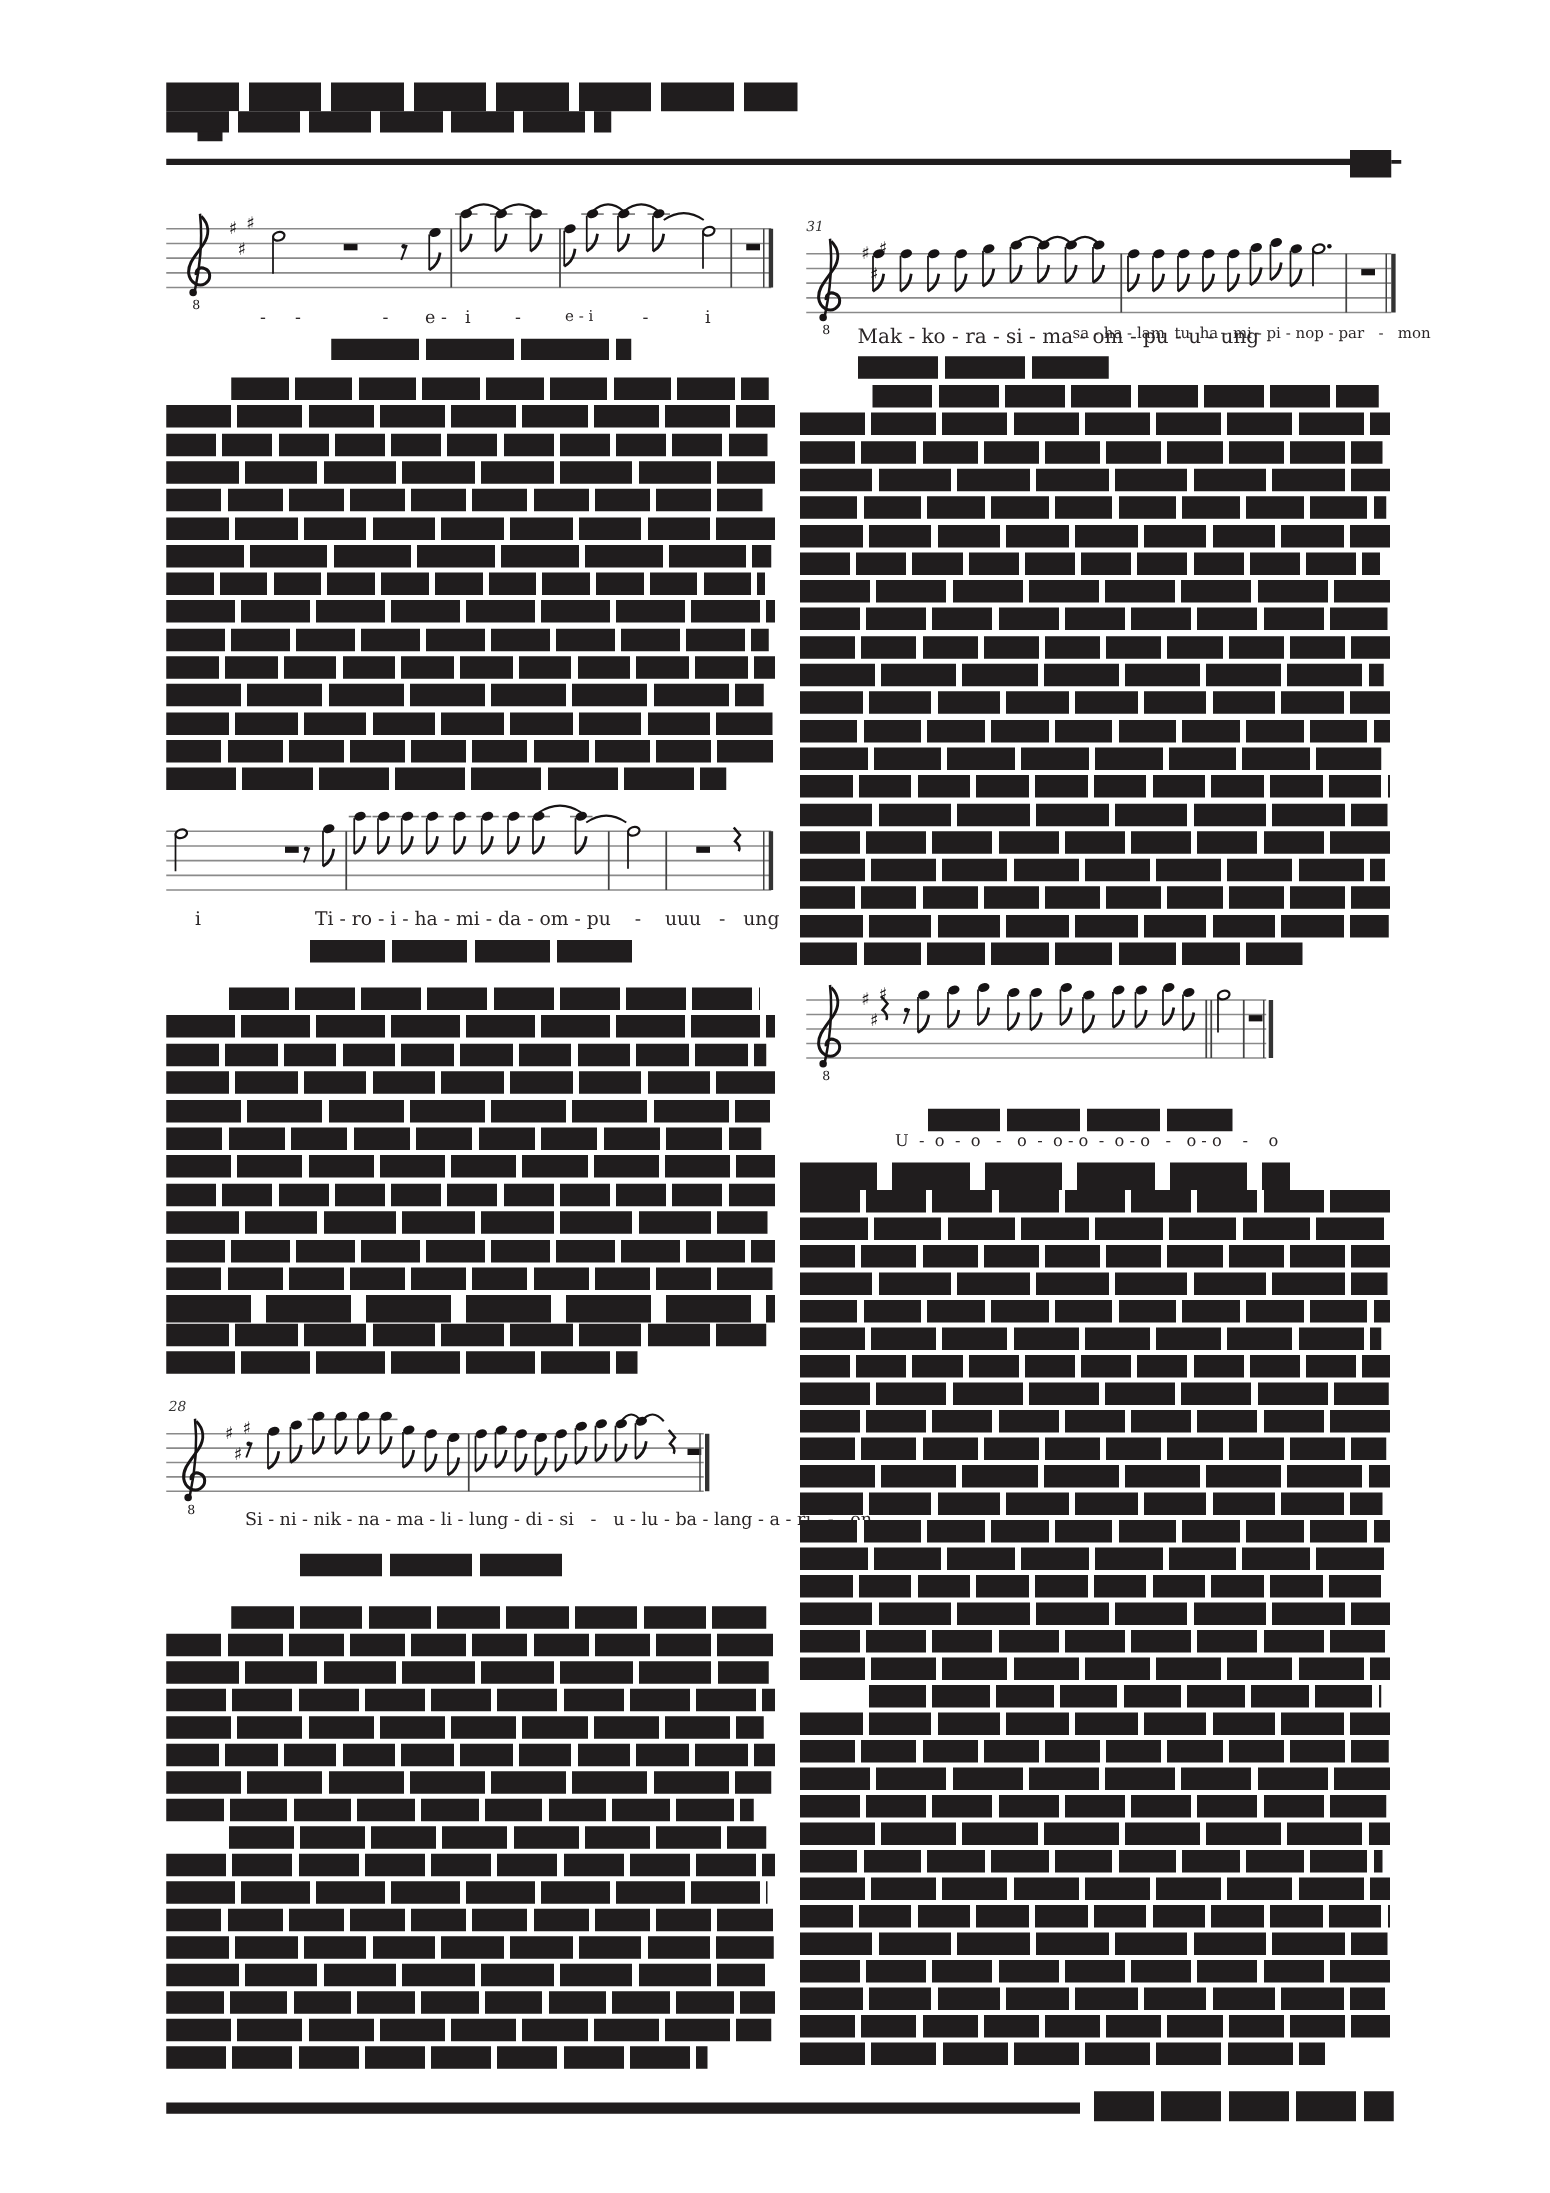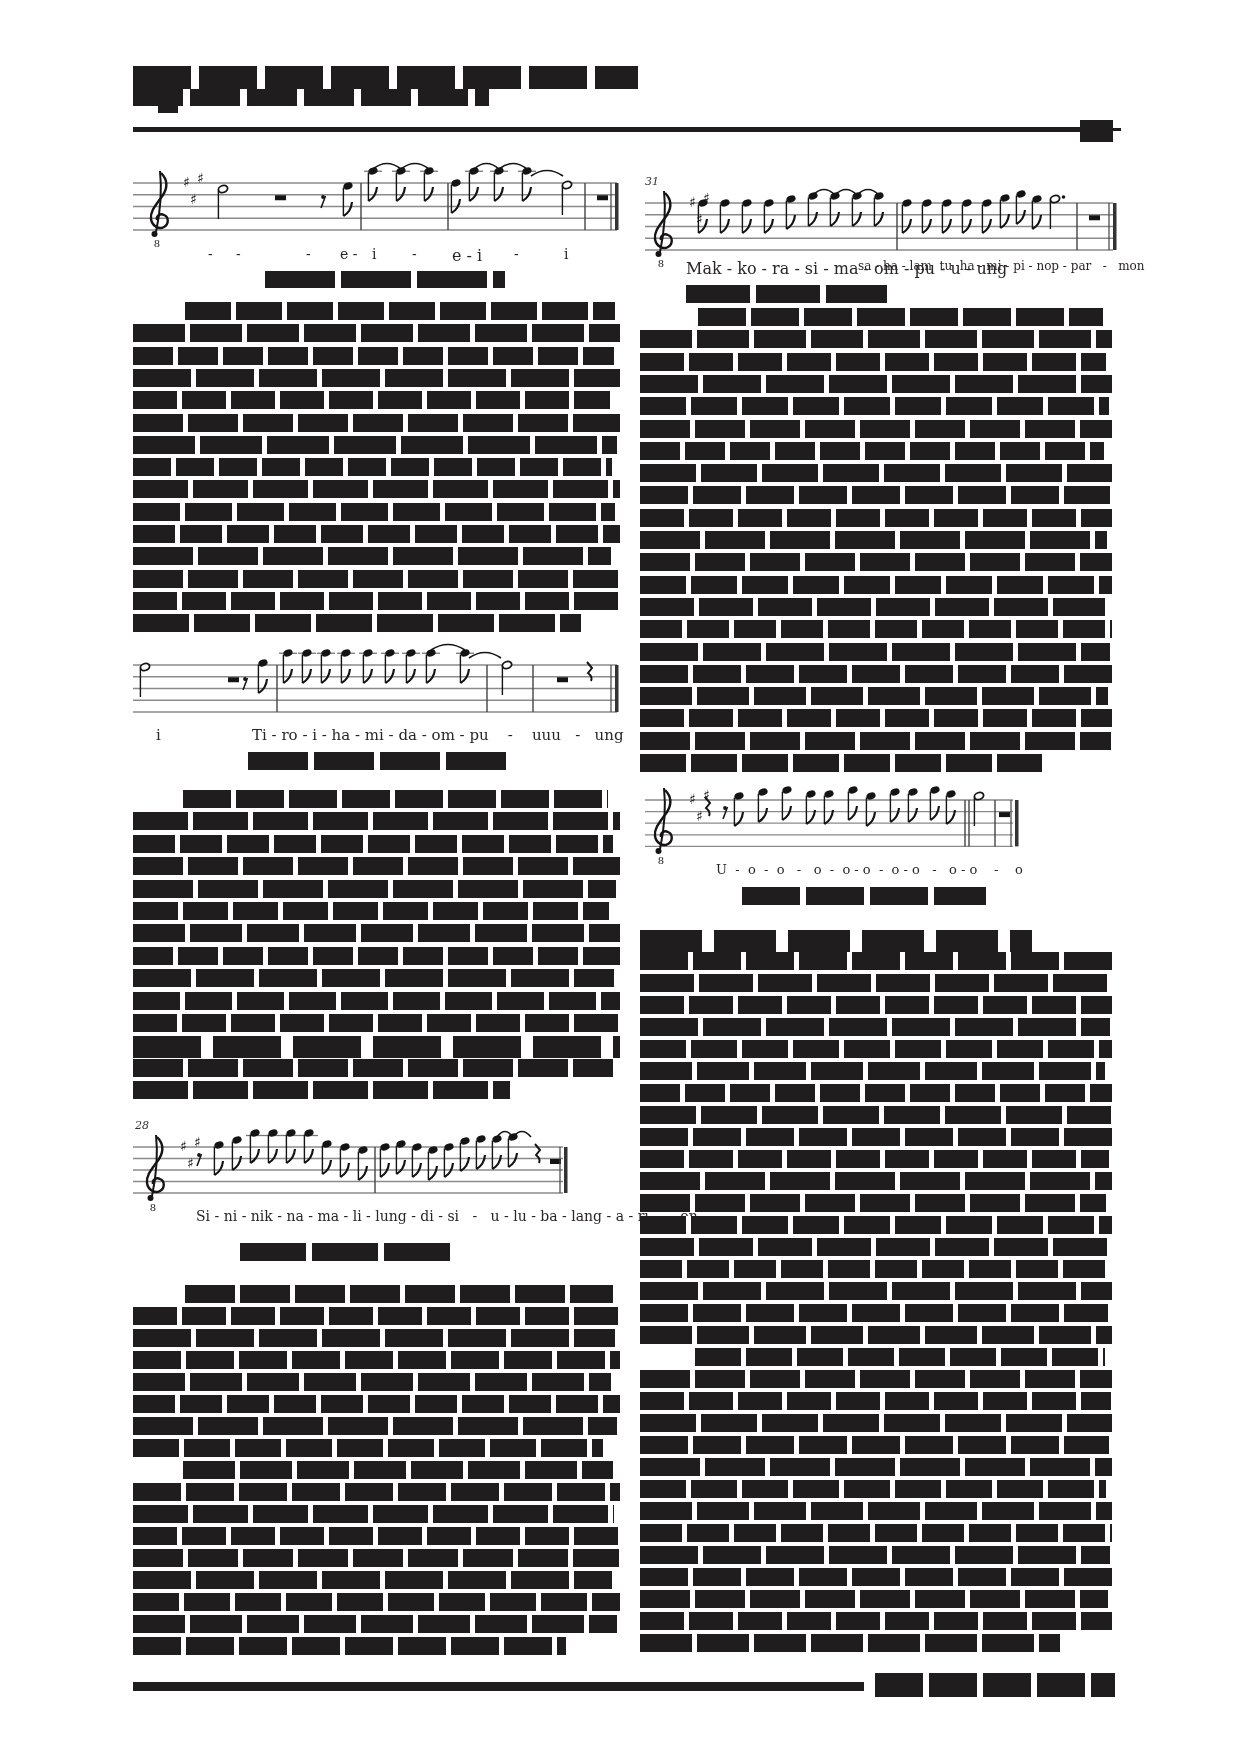--- a/index.html
+++ b/index.html
@@ -85,21 +85,21 @@
         <path d="M343,41 Q355.5,30 368,41" stroke="#161314" stroke-width="1.6" fill="none"></path>
         <path d="M368,41 Q382,30 396,41" stroke="#161314" stroke-width="1.6" fill="none"></path>
         <path d="M400,48 Q416,37 432,48" stroke="#161314" stroke-width="1.6" fill="none"></path>
       </svg>
       <div class="lyr" style="left: 208px; top: 246px; font-size: 14px;">-</div>
       <div class="lyr" style="left: 236px; top: 246px; font-size: 14px;">-</div>
       <div class="lyr" style="left: 306px; top: 246px; font-size: 14px;">-</div>
       <div class="lyr" style="left: 340px; top: 246px; font-size: 14px;">e -</div>
       <div class="lyr" style="left: 372px; top: 246px; font-size: 14px;">i</div>
       <div class="lyr" style="left: 412px; top: 246px; font-size: 14px;">-</div>
-      <div class="lyr" style="left: 452px; top: 246px; font-size: 16px;">e - i</div>
+      <div class="lyr" style="left: 452px; top: 246px; font-size: 12px;">e - i</div>
       <div class="lyr" style="left: 514px; top: 246px; font-size: 14px;">-</div>
       <div class="lyr" style="left: 564px; top: 246px; font-size: 14px;">i</div>
       <div class="red" style="left: 265px; top: 271px; width: 240px; height: 17px; background: repeating-linear-gradient(90deg, rgb(32, 29, 30) 0px, rgb(32, 29, 30) 70px, rgb(255, 255, 255) 70px, rgb(255, 255, 255) 76px);"></div>
       <svg class="staff" width="478" height="150" viewBox="0 0 478 150" style="left: 643px; top: 148px;">
         <line x1="2" x2="470" y1="55" y2="55" stroke="#8a8a8a" stroke-width="1.3"></line>
         <line x1="2" x2="470" y1="66.75" y2="66.75" stroke="#8a8a8a" stroke-width="1.3"></line>
         <line x1="2" x2="470" y1="78.5" y2="78.5" stroke="#8a8a8a" stroke-width="1.3"></line>
         <line x1="2" x2="470" y1="90.25" y2="90.25" stroke="#8a8a8a" stroke-width="1.3"></line>
         <line x1="2" x2="470" y1="102" y2="102" stroke="#8a8a8a" stroke-width="1.3"></line>
         <text x="2" y="37" font-size="11" font-style="italic" fill="#333" font-family="DejaVu Serif,serif">31</text>
@@ -382,21 +382,21 @@
         <path d="M303.4,79 Q311,75 312,65" stroke="#161314" stroke-width="2.2" fill="none"></path>
         <line x1="322" x2="322" y1="55" y2="101.4" stroke="#444444" stroke-width="1.4"></line>
         <line x1="326" x2="326" y1="55" y2="101.4" stroke="#444444" stroke-width="1.4"></line>
         <ellipse cx="336" cy="51" rx="4.7" ry="3.4" transform="rotate(-18 336 51)" fill="#fff" stroke="#161314" stroke-width="1.8"></ellipse>
         <line x1="331.4" x2="331.4" y1="52.5" y2="81" stroke="#161314" stroke-width="1.4"></line>
         <line x1="352" x2="352" y1="55" y2="101.4" stroke="#444444" stroke-width="1.4"></line>
         <rect x="356" y="67.1" width="11" height="5" fill="#161314"></rect>
         <line x1="368" x2="368" y1="55" y2="101.4" stroke="#444444" stroke-width="1.2"></line>
         <rect x="372" y="55" width="3.5" height="46.4" fill="#333"></rect>
       </svg>
-      <div class="lyr" style="left: 716px; top: 862px; font-size: 13px;">U  -  o  -  o   -   o  -  o - o  -  o - o   -   o - o    -    o</div>
+      <div class="lyr" style="left: 716px; top: 906px; font-size: 13px;">U  -  o  -  o   -   o  -  o - o  -  o - o   -   o - o    -    o</div>
       <div class="red" style="left: 742px; top: 887px; width: 244px; height: 18px; background: repeating-linear-gradient(90deg, rgb(32, 29, 30) 0px, rgb(32, 29, 30) 58px, rgb(255, 255, 255) 58px, rgb(255, 255, 255) 64px);"></div>
     </div>
   <div id="text">
       <div class="red" style="left: 185px; top: 302px; width: 430px; height: 18px; background: repeating-linear-gradient(90deg, rgb(32, 29, 30) 0px, rgb(32, 29, 30) 46px, rgb(255, 255, 255) 46px, rgb(255, 255, 255) 51px);"></div>
       <div class="red" style="left: 133px; top: 324px; width: 487px; height: 18px; background: repeating-linear-gradient(90deg, rgb(32, 29, 30) 0px, rgb(32, 29, 30) 52px, rgb(255, 255, 255) 52px, rgb(255, 255, 255) 57px);"></div>
       <div class="red" style="left: 133px; top: 347px; width: 481px; height: 18px; background: repeating-linear-gradient(90deg, rgb(32, 29, 30) 0px, rgb(32, 29, 30) 40px, rgb(255, 255, 255) 40px, rgb(255, 255, 255) 45px);"></div>
       <div class="red" style="left: 133px; top: 369px; width: 487px; height: 18px; background: repeating-linear-gradient(90deg, rgb(32, 29, 30) 0px, rgb(32, 29, 30) 58px, rgb(255, 255, 255) 58px, rgb(255, 255, 255) 63px);"></div>
       <div class="red" style="left: 133px; top: 391px; width: 477px; height: 18px; background: repeating-linear-gradient(90deg, rgb(32, 29, 30) 0px, rgb(32, 29, 30) 44px, rgb(255, 255, 255) 44px, rgb(255, 255, 255) 49px);"></div>
       <div class="red" style="left: 133px; top: 414px; width: 487px; height: 18px; background: repeating-linear-gradient(90deg, rgb(32, 29, 30) 0px, rgb(32, 29, 30) 50px, rgb(255, 255, 255) 50px, rgb(255, 255, 255) 55px);"></div>
       <div class="red" style="left: 133px; top: 436px; width: 484px; height: 18px; background: repeating-linear-gradient(90deg, rgb(32, 29, 30) 0px, rgb(32, 29, 30) 62px, rgb(255, 255, 255) 62px, rgb(255, 255, 255) 67px);"></div>

